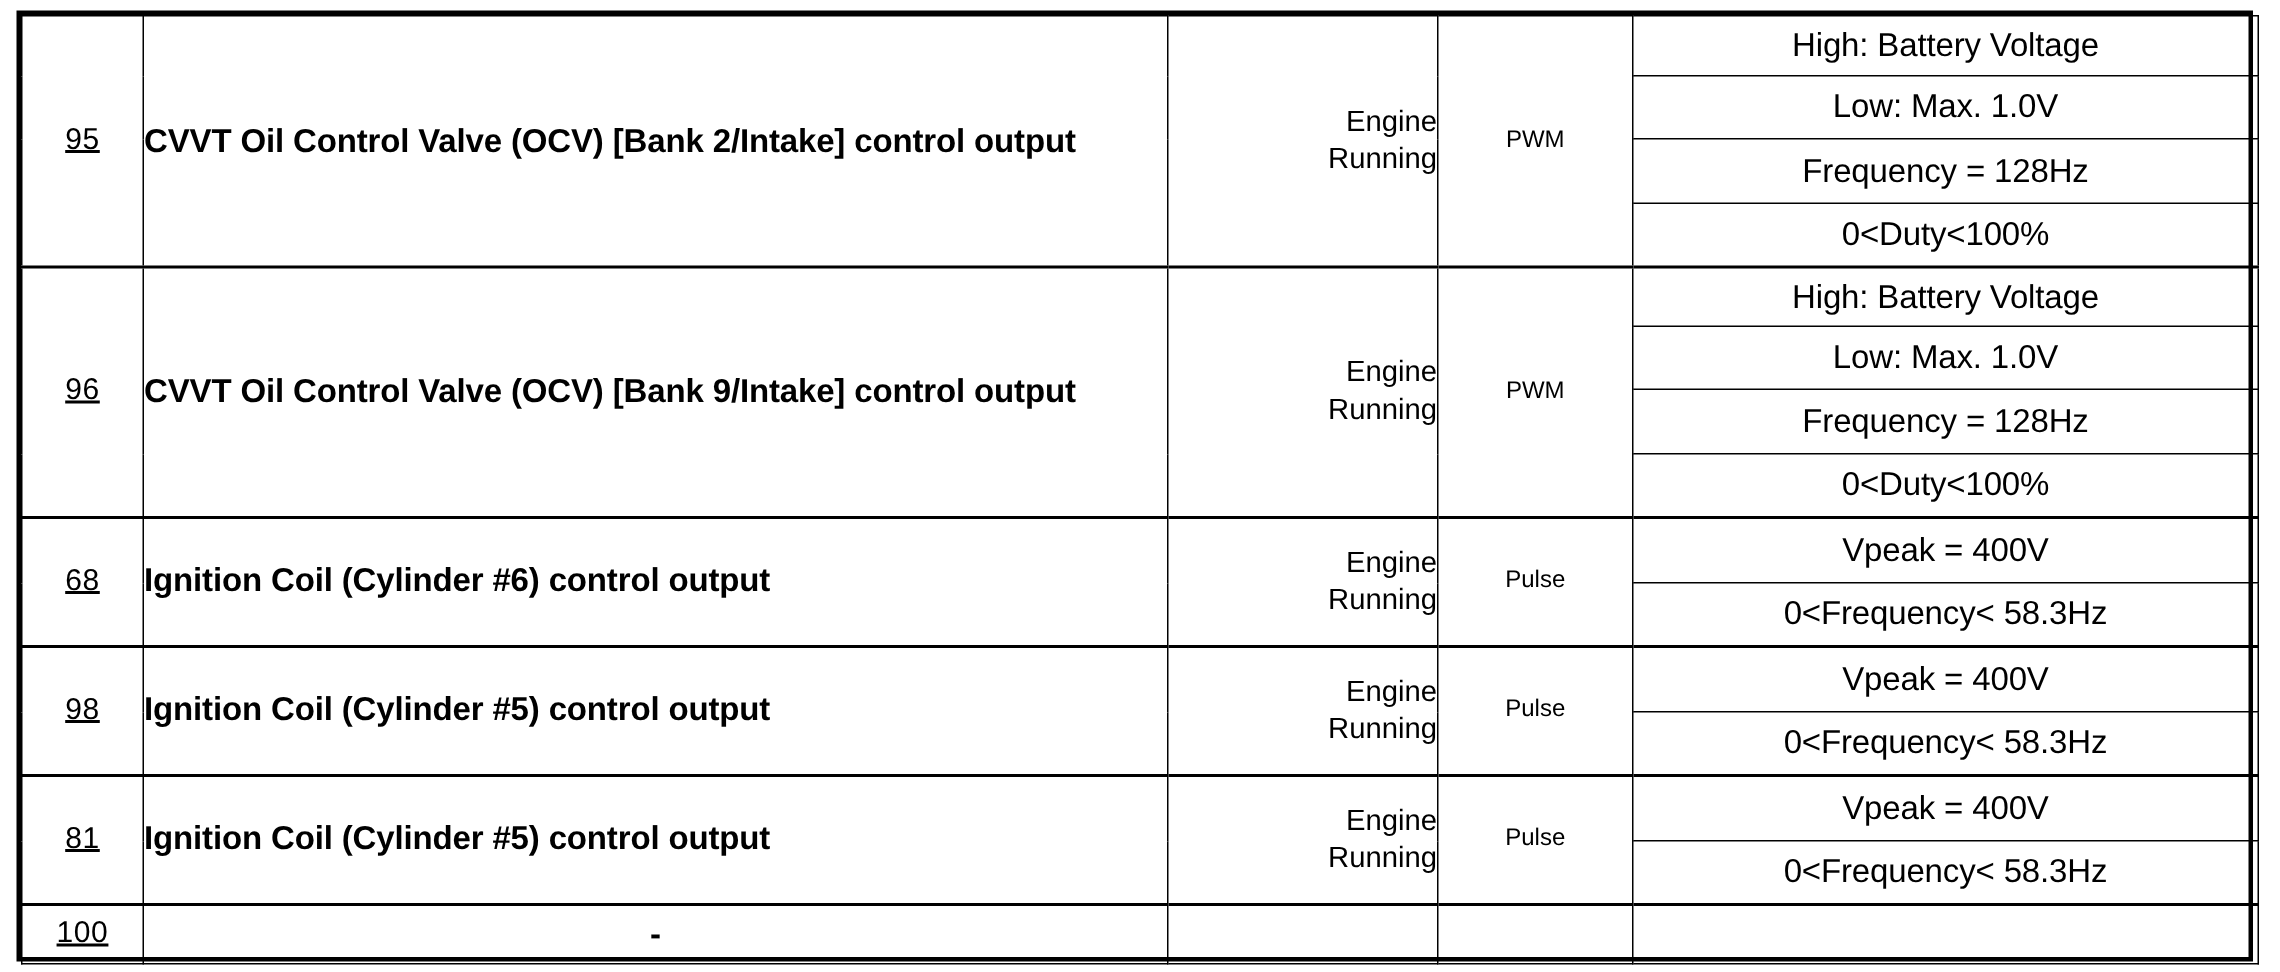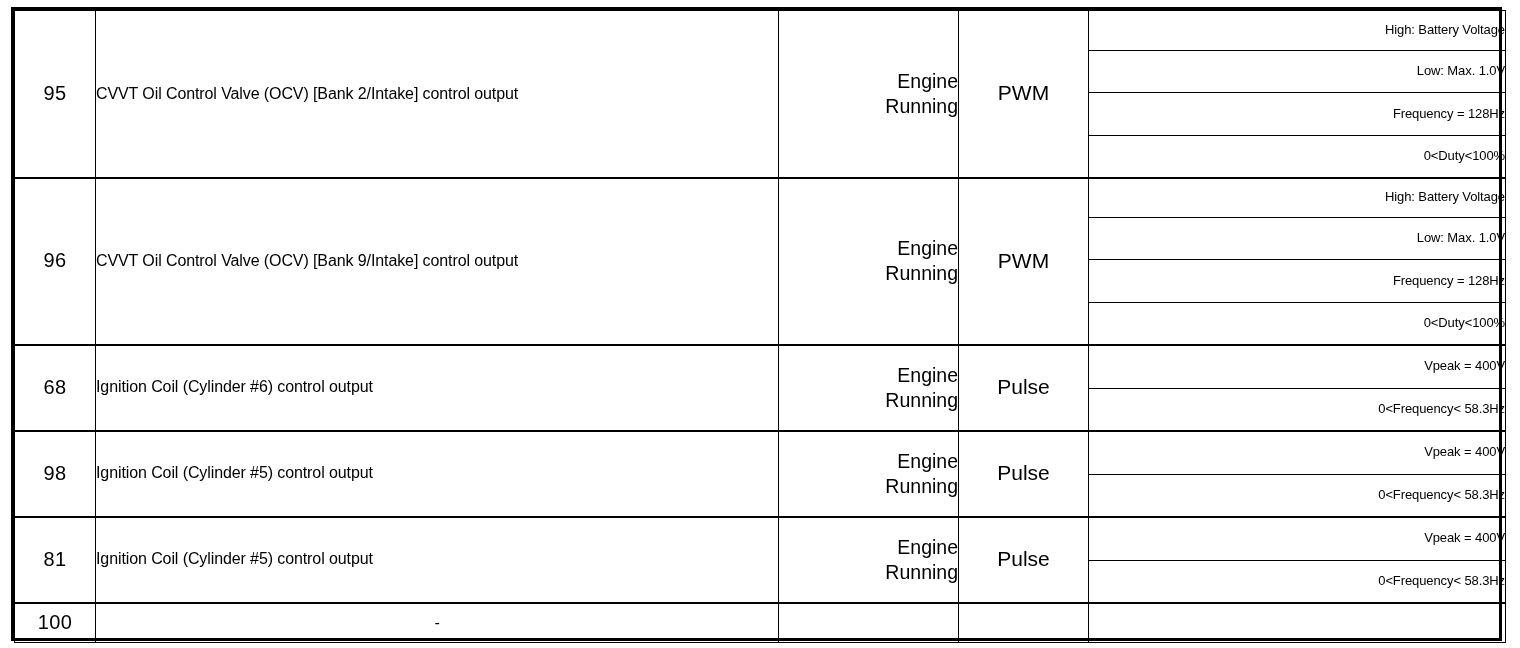--- a/index.html
+++ b/index.html
@@ -45,42 +45,44 @@
   col.c-no    { width: 81px; }
   col.c-desc  { width: 683px; }
   col.c-cond  { width: 180px; }
   col.c-type  { width: 130px; }
   col.c-spec  { width: 417px; }
 
   td.cell-no {
     text-align: center;
     font-size: 20px;
     letter-spacing: 0.4px;
+    text-decoration: underline;
   }
   td.cell-desc {
     text-align: left;
     padding: 0 8px 0 9px;
-    font-size: 16px;
+    font-size: 22px;
     letter-spacing: -0.1px;
+    font-weight: bold;
   }
   td.cell-desc.dash {
     text-align: center;
     padding: 0;
   }
   td.cell-cond {
     text-align: right;
     font-size: 19.5px;
   }
   td.cell-type {
     text-align: center;
-    font-size: 21px;
+    font-size: 16px;
   }
   td.cell-spec {
-    text-align: right;
-    font-size: 13px;
+    text-align: center;
+    font-size: 22px;
     letter-spacing: -0.1px;
   }
 
   
   tr.rowsep-top > td {
     border-top: 2.5px solid #000;
   }
 
   .cond-line { display: block; }
 </style>

